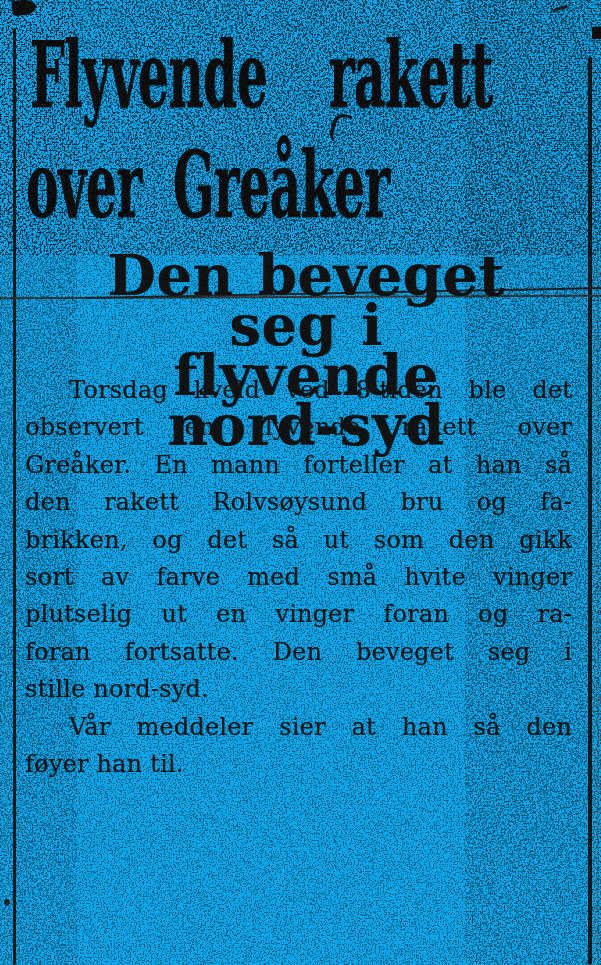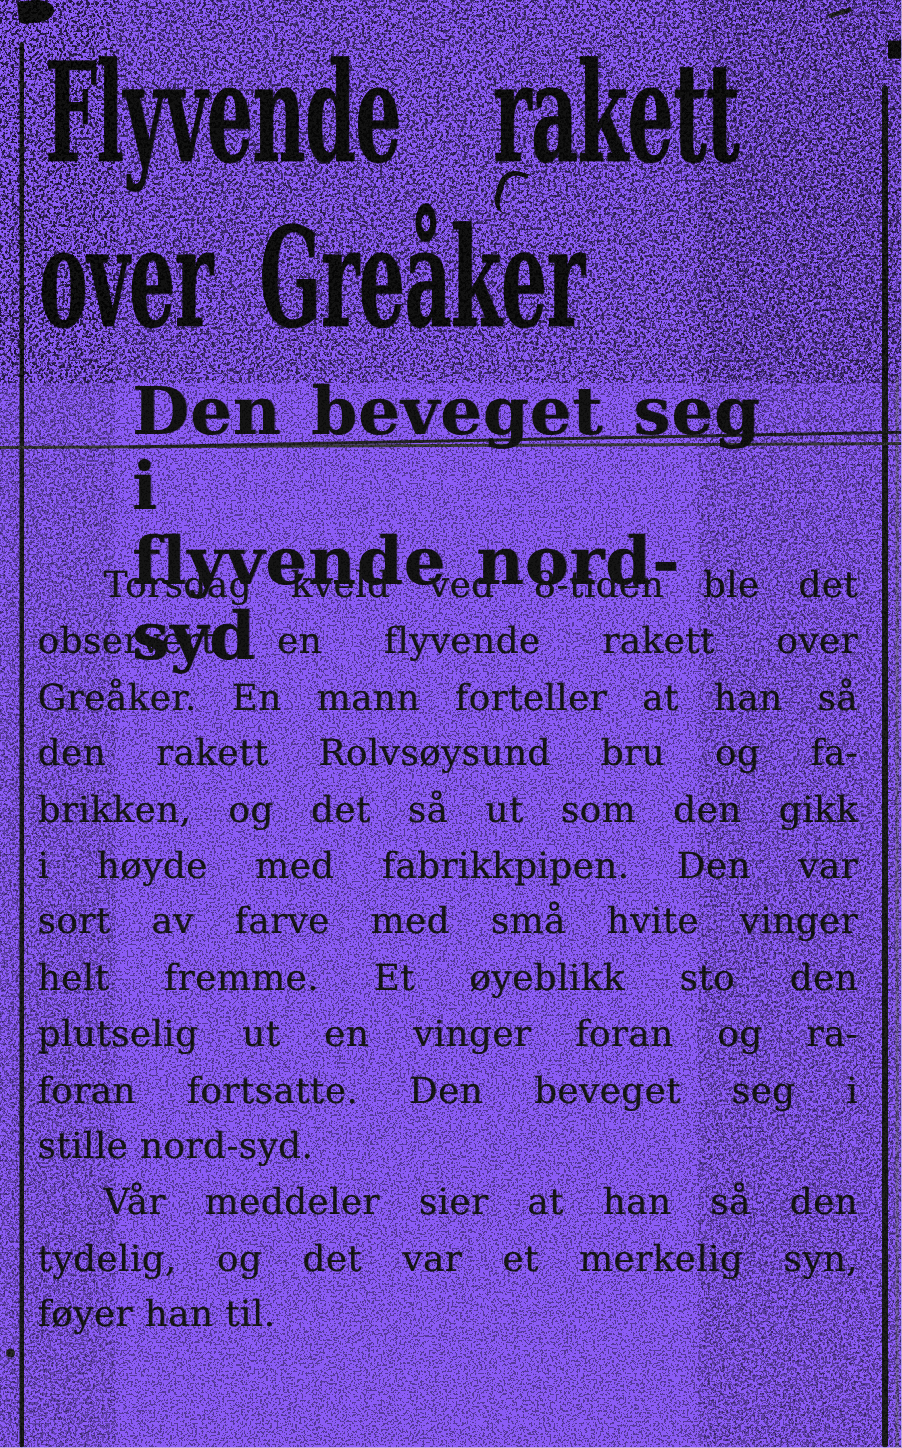--- a/index.html
+++ b/index.html
@@ -1,18 +1,18 @@
 <!DOCTYPE html>
 <html><head>
 <meta charset="utf-8">
 <style>
   html,body{margin:0;padding:0;background:#e8e6e0;}
   .page{
     position:relative;width:601px;height:965px;overflow:hidden;
-    background:#8b5cf6;color:#1b1b1b;
+    background:#0ea5e9;color:#1b1b1b;
     font-family:"DejaVu Serif", serif;
   }
   
   .rule{position:absolute;background:#1e1e1e;z-index:3;}
   .rule-left{left:13px;top:28px;width:3px;height:937px;border-radius:2px;}
   .rule-right{left:588px;top:57px;width:4px;height:908px;border-radius:2px;}
   .rule-right-faint{left:597px;top:250px;width:2px;height:715px;background:#6b6b6b;opacity:.55;}
   .hline-main{left:0;top:296px;width:601px;height:2px;background:#3c3c3c;transform:rotate(-0.25deg);}
   .hline-second{left:86px;top:297px;width:515px;height:2px;background:#262626;transform:rotate(-1.1deg);transform-origin:0 50%;}
   
@@ -20,21 +20,21 @@
     position:absolute;z-index:5;white-space:nowrap;line-height:1;
     font-weight:bold;font-size:92px;color:#121212;letter-spacing:-1px;
     transform:scaleX(0.53);transform-origin:0 0;
     text-shadow:1px 0 0 rgba(10,10,10,.55),0 1px 0 rgba(10,10,10,.4);
   }
   .headline-1{left:30px;top:29px;word-spacing:85px;}
   .headline-2{left:26px;top:139px;word-spacing:28px;}
   
   .subhead{
     position:absolute;z-index:5;left:88px;top:250px;width:436px;
-    text-align:left;font-weight:bold;font-size:44px;line-height:50px;
+    text-align:center;font-weight:bold;font-size:56px;line-height:50px;
     color:#141414;letter-spacing:.5px;word-spacing:4px;
     text-shadow:.6px 0 0 rgba(10,10,10,.5);
   }
   
   .body-col{
     position:absolute;z-index:5;left:25px;top:372px;width:547px;
     font-size:24px;line-height:37.4px;color:#181818;letter-spacing:.2px;
     text-shadow:.4px 0 0 rgba(20,20,20,.5);
   }
   .para{margin:0;}
@@ -79,30 +79,27 @@
     <div>flyvende nord-syd</div>
   </div>
 
   <div class="body-col">
       <div class="para">
         <div class="bline indent">Torsdag kveld ved 8-tiden ble det</div>
         <div class="bline">observert en flyvende rakett over</div>
         <div class="bline">Greåker. En mann forteller at han så</div>
         <div class="bline">den rakett Rolvsøysund bru og fa-</div>
         <div class="bline">brikken, og det så ut som den gikk</div>
-        <div class="bline">i høyde med fabrikkpipen. Den var</div>
         <div class="bline">sort av farve med små hvite vinger</div>
-        <div class="bline">helt fremme. Et øyeblikk sto den</div>
         <div class="bline">plutselig ut en vinger foran og ra-</div>
         <div class="bline">foran fortsatte. Den beveget seg i</div>
         <div class="bline lastline">stille nord-syd.</div>
       </div>
       <div class="para">
         <div class="bline indent">Vår meddeler sier at han så den</div>
-        <div class="bline">tydelig, og det var et merkelig syn,</div>
         <div class="bline lastline">føyer han til.</div>
       </div>
     </div>
 
   <svg class="noise" width="601" height="965" xmlns="http://www.w3.org/2000/svg">
     <defs>
       <filter id="spkA" x="-2%" y="-2%" width="104%" height="104%">
         <feTurbulence type="fractalNoise" baseFrequency="0.72" numOctaves="2" seed="7" stitchTiles="stitch"></feTurbulence>
         <feColorMatrix type="matrix" values="0 0 0 0 0  0 0 0 0 0  0 0 0 0 0  0 0 0 55 -31"></feColorMatrix>
       </filter>

